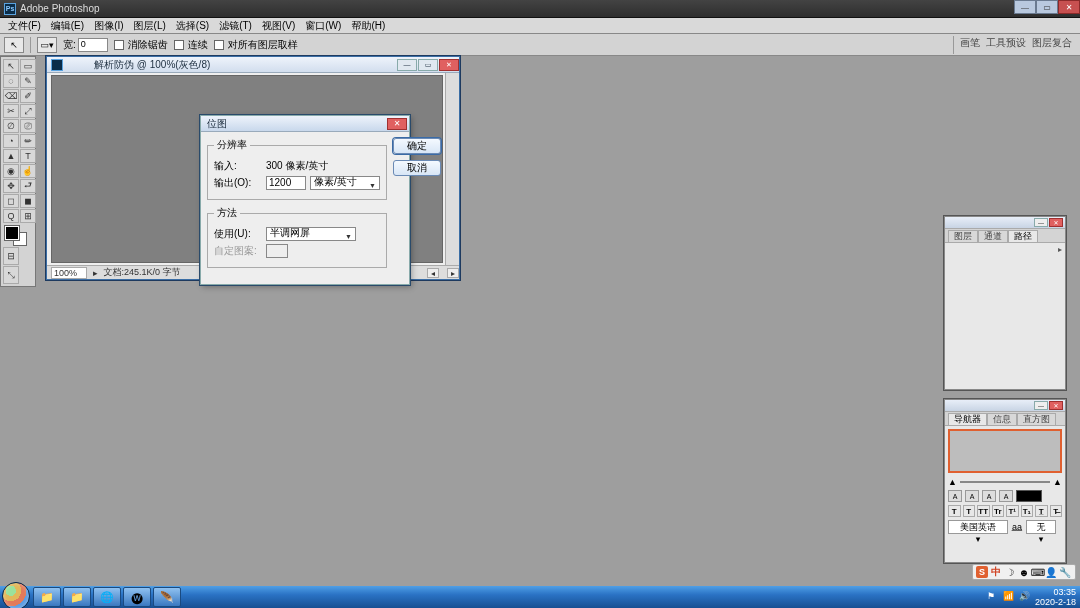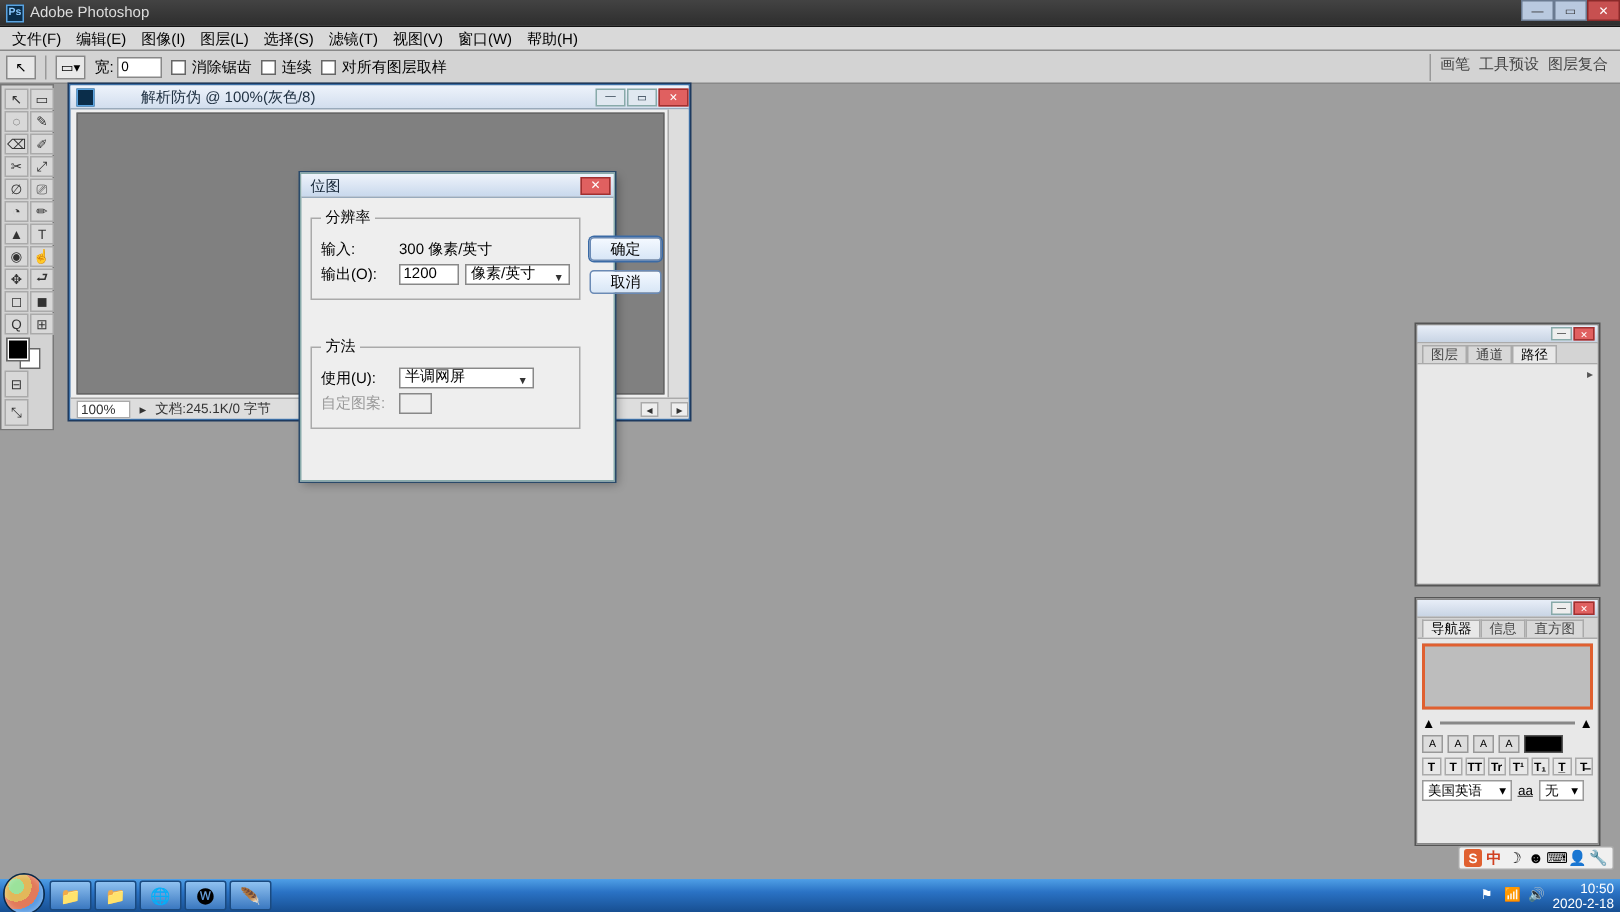--- a/index.html
+++ b/index.html
@@ -55,30 +55,30 @@
 .docwin .hscroll .zoom { width:36px; border:1px solid #aaa; background:#fff; padding:0 2px; }
 .docwin .hscroll .arrow { width:12px; height:10px; border:1px solid #aaa; background:#eee; margin-left:auto; text-align:center; font-size:8px; }
 
 
 .dialog { position:absolute; left:200px; top:59px; width:210px; background:#eeeeee; border:1px solid #8aa; box-shadow:0 0 0 1px #2a4a6a, 2px 2px 6px rgba(0,0,0,.3); }
 .dialog .dlg-title { height:16px; background: linear-gradient(#eef3fb,#c8d8ec); border-bottom:1px solid #9ab; display:flex; align-items:center; font-size:10px; padding-left:6px; color:#123; }
 .dialog .dlg-title .spacer { flex:1; }
 .dialog .dlg-title .dbtn { width:20px; height:12px; border:1px solid #a03030; background:#e06060; color:#fff; margin-right:2px; font-size:8px; display:flex;align-items:center;justify-content:center; }
 .dialog .dlg-body { padding:6px 6px 10px 6px; display:flex; gap:6px; font-size:10px; }
 .dialog .leftcol { flex:1; }
-.dialog fieldset { border:1px solid #aaa; padding:4px 6px 6px 6px; margin-bottom:24px; }
+.dialog fieldset { border:1px solid #aaa; padding:4px 6px 6px 6px; margin-bottom:6px; }
 .dialog legend { font-size:10px; padding:0 3px; }
 .dialog .row { display:flex; align-items:center; gap:4px; margin:3px 0; }
 .dialog .row label { text-align:left; flex:0 0 48px; }
 .dialog .txt { border:1px solid #888; background:#fff; width:40px; height:14px; padding:0 2px; font-size:10px; }
 .dialog .combo { border:1px solid #888; background:#fff; width:70px; height:14px; font-size:10px; display:flex; align-items:flex-end; justify-content:space-between; padding:0 3px; }
 .dialog .combo .tri { font-size:7px; color:#333; }
 .dialog .btncol { display:flex; flex-direction:column; gap:6px; }
 .dialog .btn { width:48px; height:16px; border:1px solid #6a8ab5; background:linear-gradient(#f4f9ff,#d8e6f6); font-size:10px; display:flex; align-items:center; justify-content:center; border-radius:3px; }
-.dialog .btn.primary { box-shadow:0 0 0 1px #3a6aa5;margin-top:20px; }
+.dialog .btn.primary { box-shadow:0 0 0 1px #3a6aa5; }
 .dialog .swatch-small { width:22px; height:14px; border:1px solid #888; background:#eee; display:inline-block; }
 
 
 .panel { position:absolute; background:#e3e3e3; border:1px solid #888; box-shadow:0 0 0 1px #555; font-size:9px; }
 .panel .phead { height:12px; background:linear-gradient(#e8eef8,#c8d4e4); display:flex; justify-content:flex-end; align-items:center; padding-right:2px; gap:1px; border-bottom:1px solid #aaa; }
 .panel .phead .pbtn { width:14px; height:9px; border:1px solid #8aa; background:#eee; font-size:6px; display:flex;align-items:center;justify-content:center; }
 .panel .phead .pbtn.red { background:#e06060; border-color:#a03030; color:#fff; }
 .panel .ptabs { height:14px; background:#d4d4d4; display:flex; align-items:flex-end; padding-left:3px; gap:0; border-bottom:1px solid #aaa; }
 .panel .ptab { height:12px; padding:0 5px; border:1px solid #aaa; border-bottom:0; background:#d8d8d8; font-size:9px; color:#444; display:flex; align-items:center; }
 .panel .ptab.active { background:#e8e8e8; color:#000; }
@@ -88,21 +88,21 @@
 .p-layers .pbody { height:146px; position:relative; }
 .p-layers .menu-tri { position:absolute; right:3px; top:2px; font-size:8px; color:#555; }
 
 .p-char { left:944px; top:343px; width:122px; }
 .p-char .pbody { height:136px; padding:3px; }
 .p-char .preview { height:44px; border:2px solid #e06030; background:#bdbdbd; margin-bottom:4px; }
 .p-char .sliders { height:10px; display:flex; align-items:center; gap:3px; margin-bottom:3px; }
 .p-char .miniicons { display:flex; gap:3px; margin:2px 0; flex-wrap:wrap; }
 .p-char .mico { width:14px; height:12px; border:1px solid #999; background:#ddd; font-size:7px; display:flex;align-items:center;justify-content:center; }
 .p-char .colorbox { width:26px; height:12px; background:#000; border:1px solid #555; }
-.p-char .sel { width:60px; height:14px; border:1px solid #999; background:#fff; font-size:9px; display:flex; align-items:center; justify-content:space-between; padding:0 3px; }
+.p-char .sel { width:60px; height:14px; border:1px solid #999; background:#fff; font-size:9px; display:flex; align-items:center; justify-content:space-between; padding:0 3px;flex-direction:column; }
 
 .p-char .text-row { display:flex; gap:2px; margin:3px 0; }
 .p-char .text-row .t { width:13px; height:12px; border:1px solid #aaa; display:flex;align-items:center;justify-content:center; font-size:8px; font-weight:bold; }
 
 
 .taskbar { position:absolute; left:0; right:0; bottom:0; height:22px; background:linear-gradient(#4f9fe6,#2a72c4 40%,#174f92); display:flex; align-items:center; }
 .startbtn { width:28px; height:28px; border-radius:50%; margin:-3px 2px 0 2px; background:radial-gradient(circle at 30% 30%, #9be29b 0 20%, #e2b85a 20% 40%, #e27a5a 40% 60%, #5a9be2 60% 80%, transparent 80%), #0a3a6a; border:1px solid #0a2a4a; box-shadow:0 0 4px rgba(255,255,255,.4) inset; }
 .tbtn { width:28px; height:20px; margin:0 1px; background:linear-gradient(#8fc1f0,#3a78c0); border:1px solid #1a4a80; border-radius:2px; display:flex;align-items:center;justify-content:center; font-size:11px; }
 .tray { margin-left:auto; display:flex; align-items:center; gap:4px; padding-right:4px; color:#fff; font-size:9px; }
 .tray .clock { text-align:right; line-height:10px; }
@@ -350,17 +350,17 @@
   <div class="tbtn">📁</div>
   <div class="tbtn">📁</div>
   <div class="tbtn">🌐</div>
   <div class="tbtn">🅦</div>
   <div class="tbtn">🪶</div>
   <div class="tray">
     <span class="ticn">⚑</span>
     <span class="ticn">📶</span>
     <span class="ticn">🔊</span>
     <div class="clock">
-      <div>10:50</div>
+      <div>03:35</div>
       <div>2020-2-18</div>
     </div>
   </div>
 </div>
 
 </body></html>

